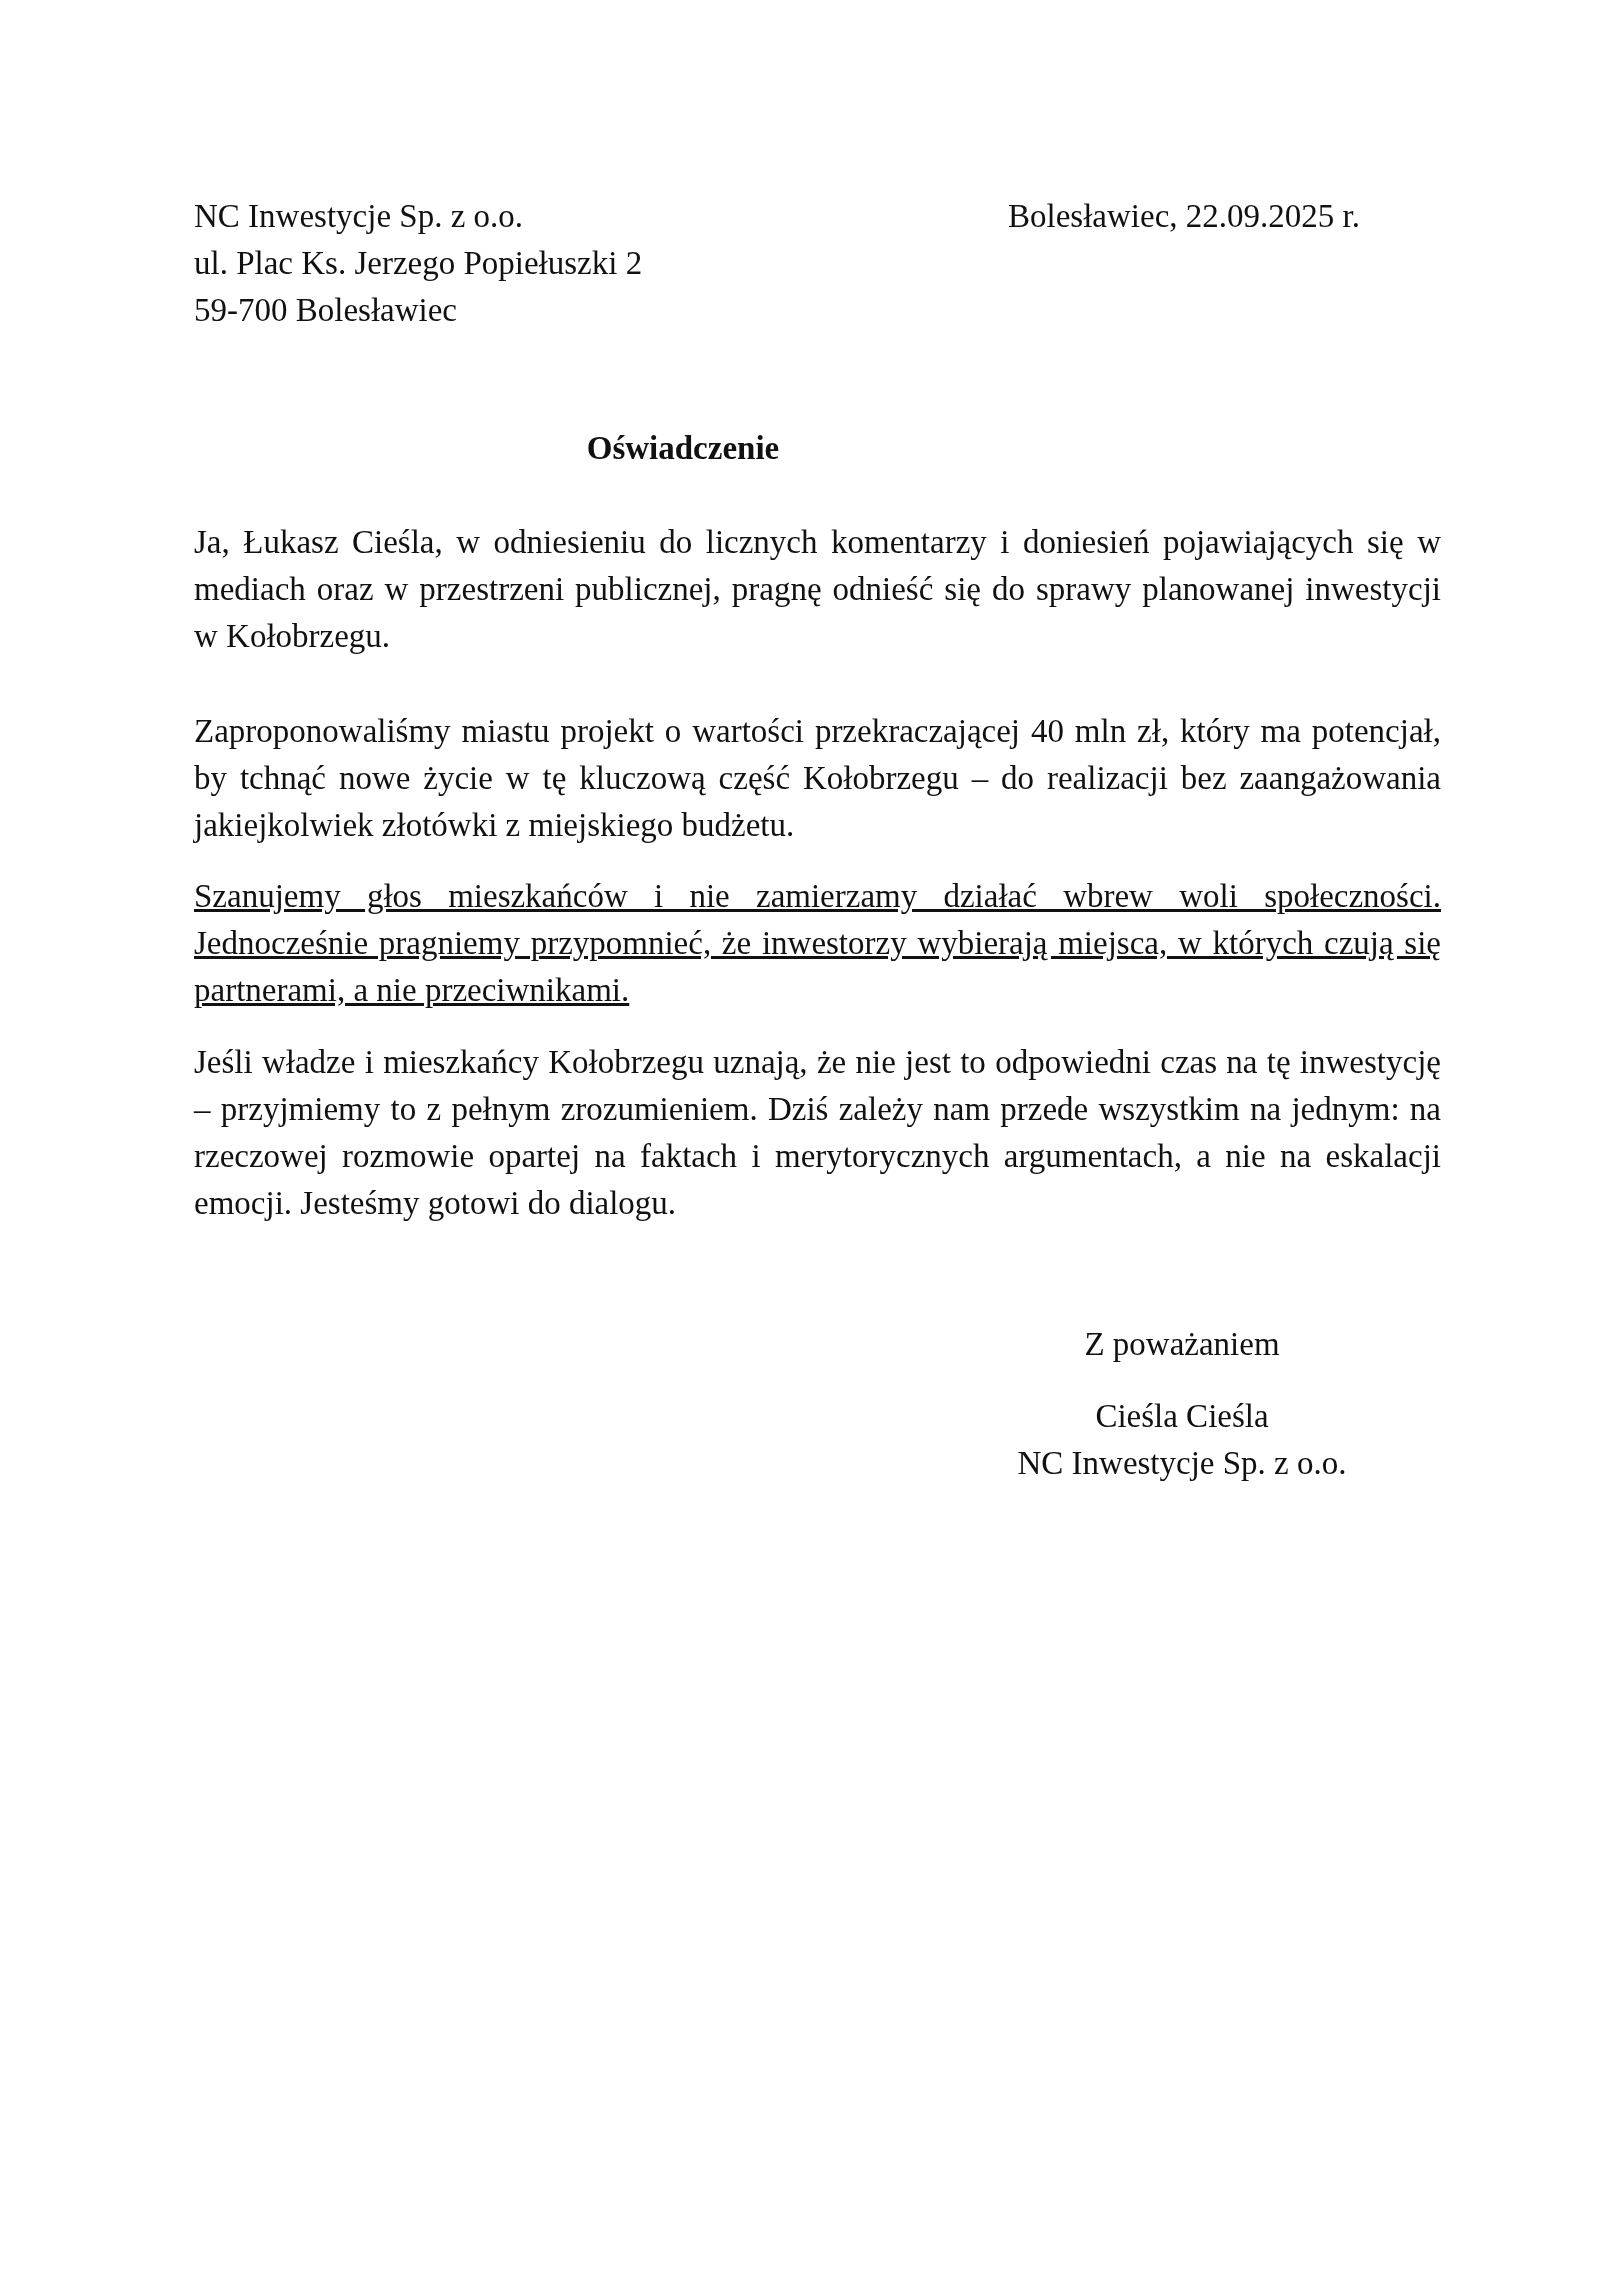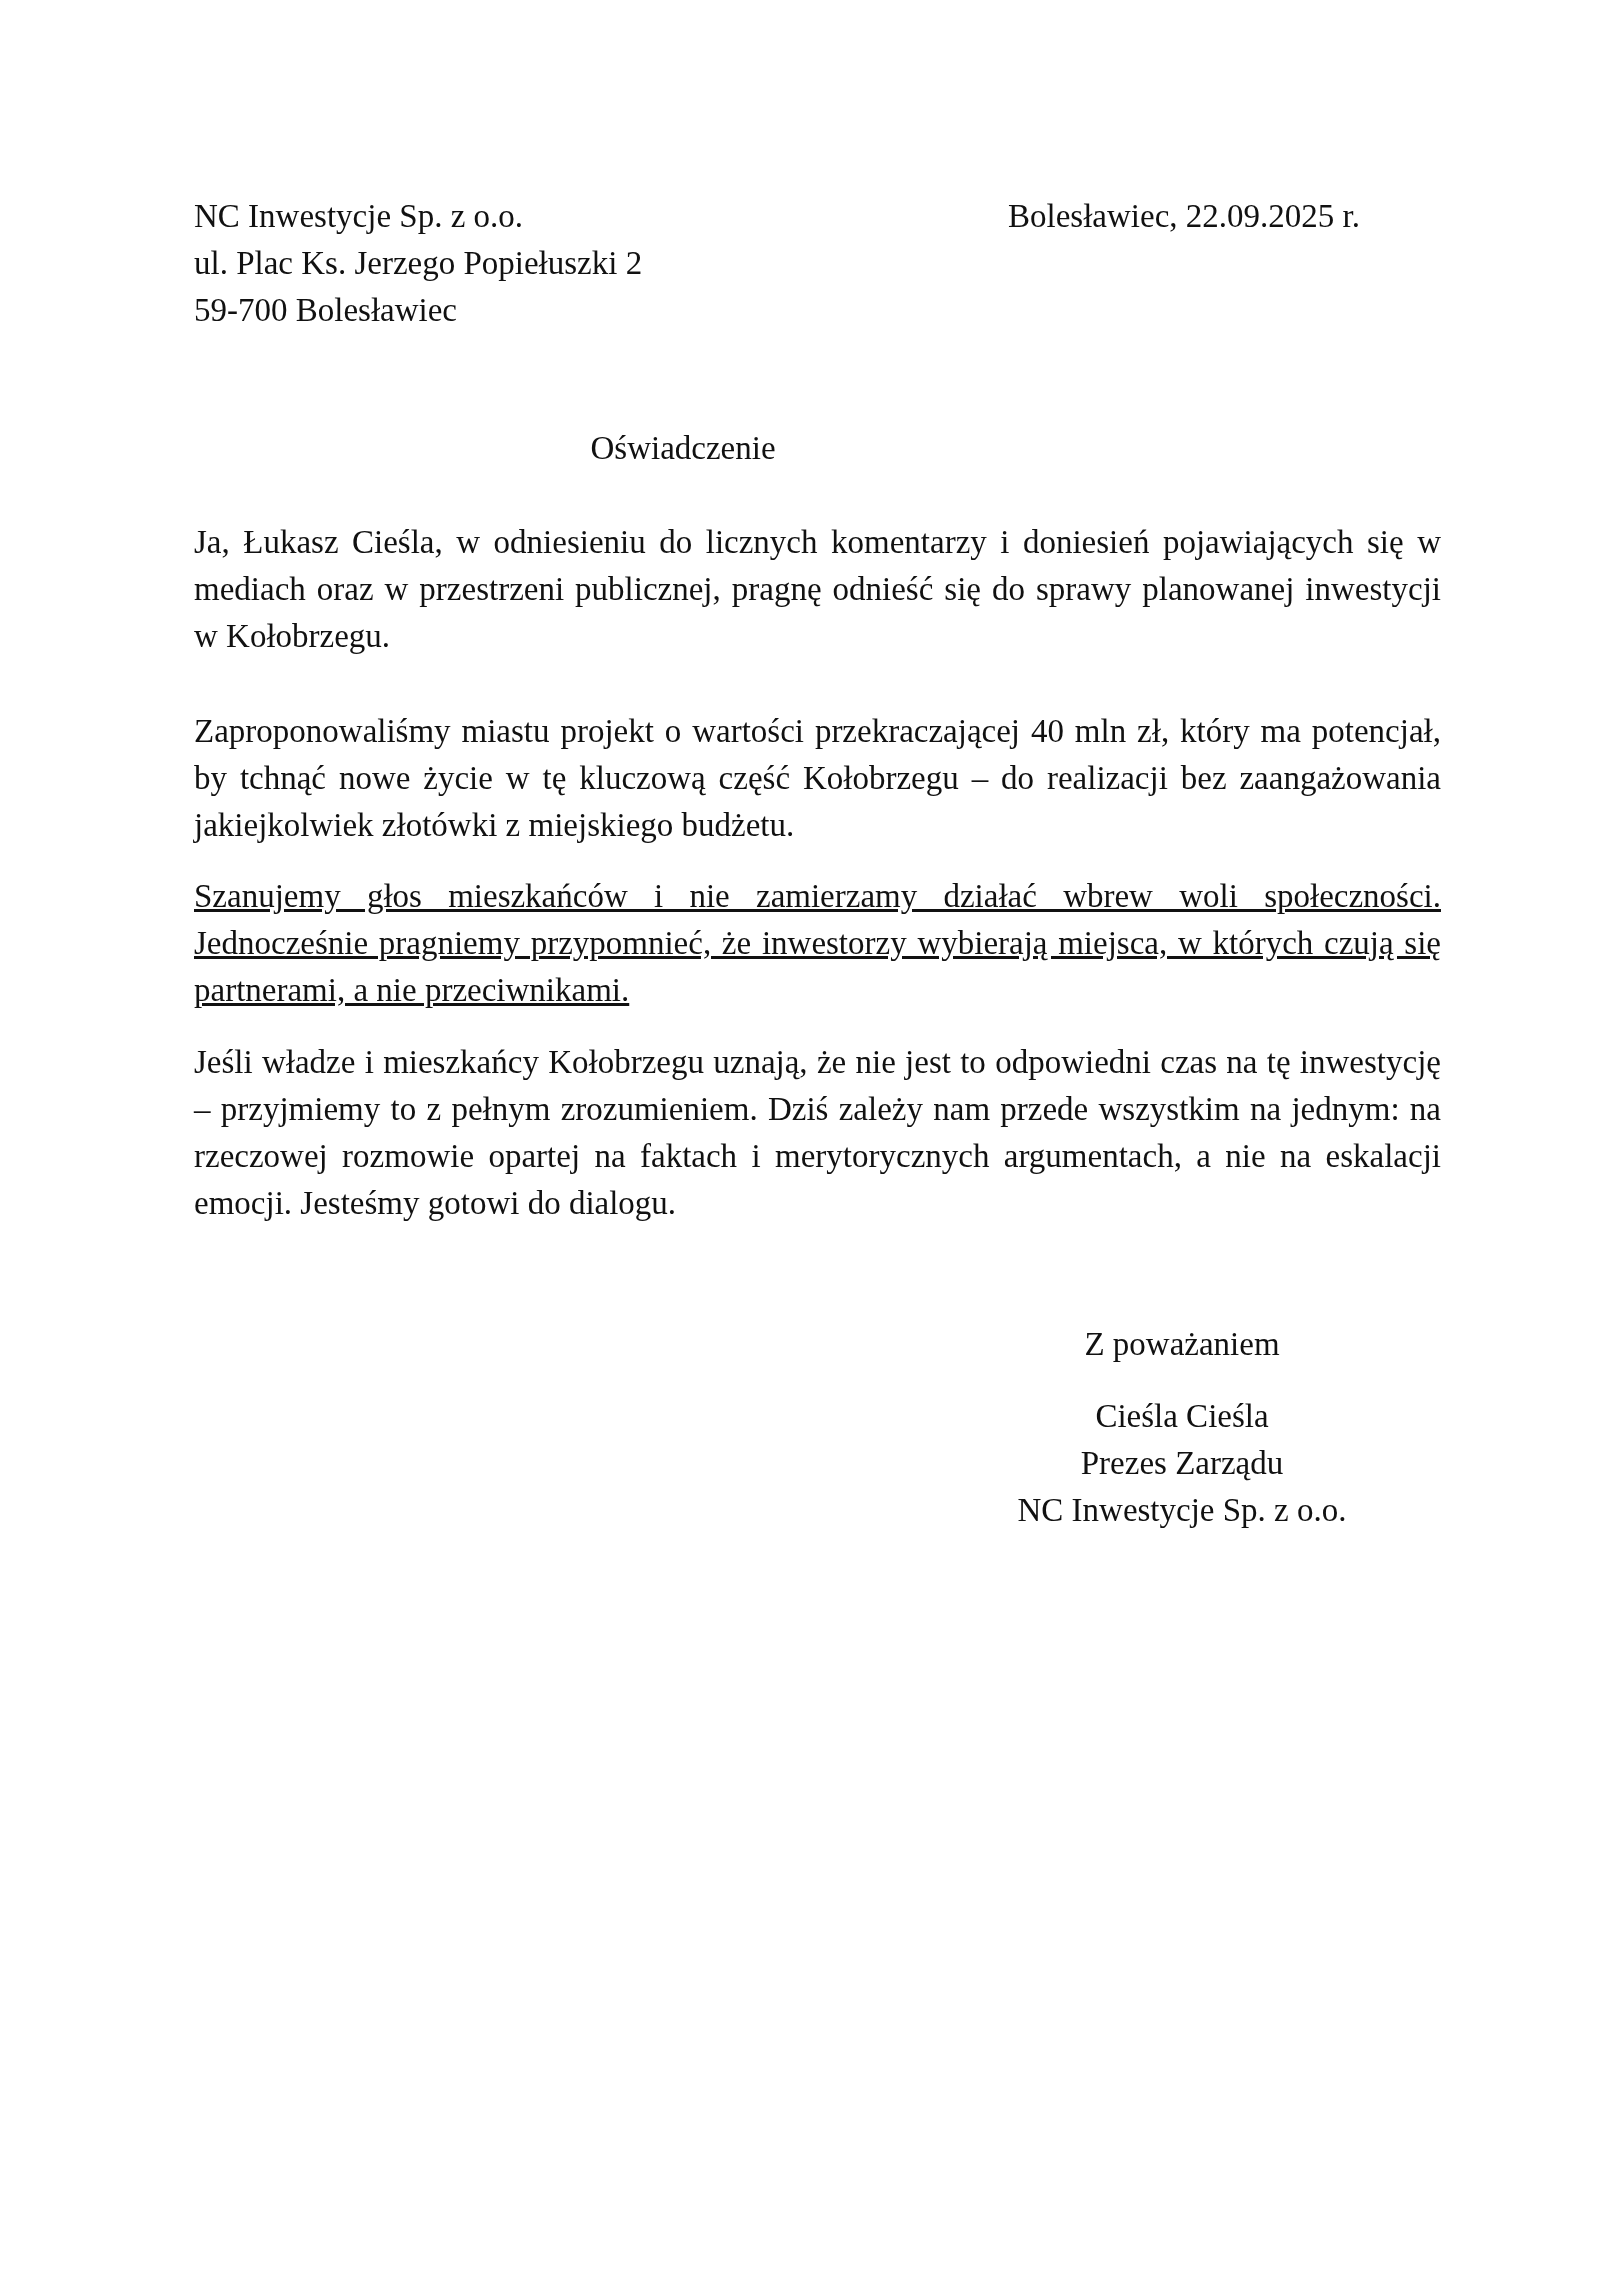--- a/index.html
+++ b/index.html
@@ -28,21 +28,21 @@
       left: 1008px;
       top: 193px;
       white-space: nowrap;
     }
     .title {
       position: absolute;
       left: 0;
       width: 1366px;
       top: 425px;
       text-align: center;
-      font-weight: normal;
+      font-weight: bold;
     }
     .body-text {
       position: absolute;
       left: 194px;
       width: 1247px;
     }
     .body-text p {
       margin: 0;
       text-align: justify;
       text-align-last: left;
@@ -84,16 +84,15 @@
   <p>Szanujemy głos mieszkańców i nie zamierzamy działać wbrew woli społeczności. Jednocześnie pragniemy przypomnieć, że inwestorzy wybierają miejsca, w których czują się partnerami, a nie przeciwnikami.</p>
 </div>
 <div class="body-text p4">
   <p>Jeśli władze i mieszkańcy Kołobrzegu uznają, że nie jest to odpowiedni czas na tę inwestycję – przyjmiemy to z pełnym zrozumieniem.  Dziś zależy nam przede wszystkim na jednym: na rzeczowej rozmowie opartej na faktach i merytorycznych argumentach, a nie na eskalacji emocji. Jesteśmy gotowi do dialogu.</p>
 </div>
 
 <div class="closing closing-greeting">Z poważaniem</div>
 
 <div class="closing signature">
   <div>Cieśla Cieśla</div>
-  <div>Prezes Zarządu</div>
   <div>NC Inwestycje Sp. z o.o.</div>
 </div>
 
 
 </body></html>

